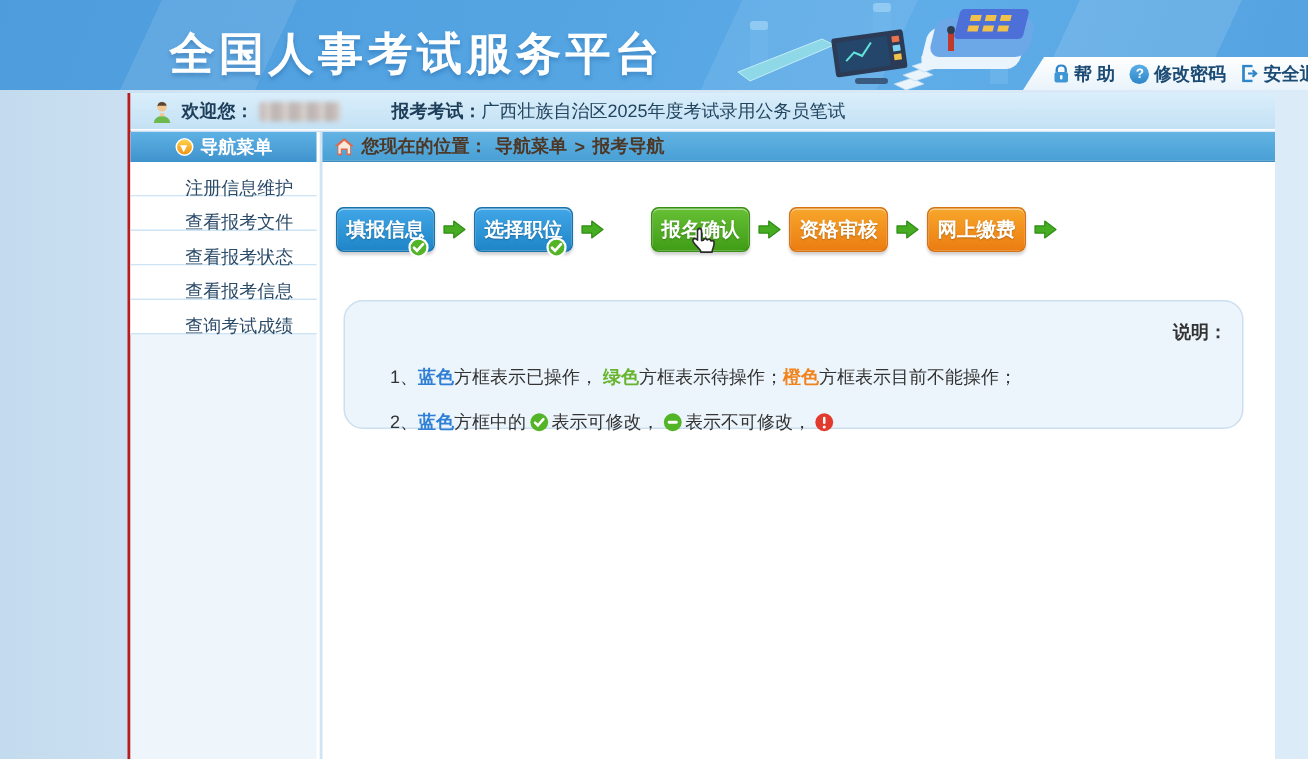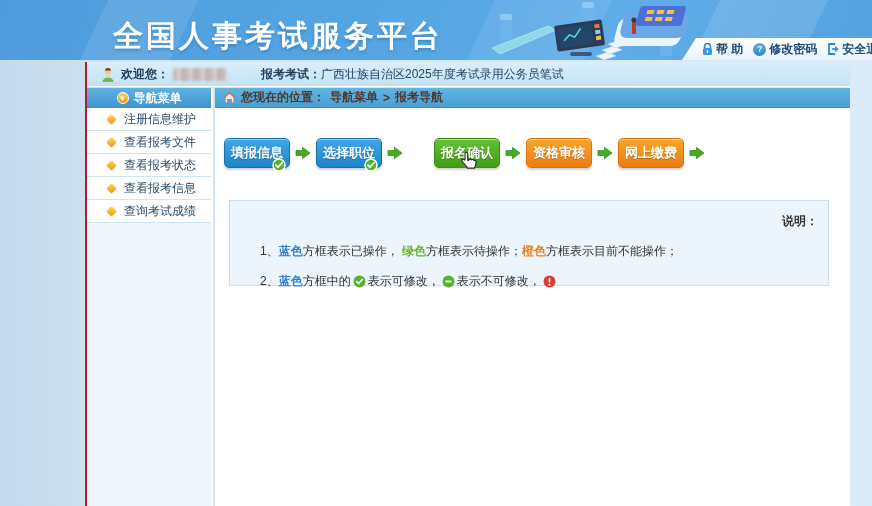--- a/index.html
+++ b/index.html
@@ -51,21 +51,21 @@
   .sidebar { position:absolute; left:0; top:26px; width:126px; height:418px;
     background:#eef5fb; border-right:2px solid #ffffff; }
   .sidebar-header { height:20px; background:linear-gradient(#5eb1e3,#3f93cd);
     display:flex; align-items:center; justify-content:center; gap:5px;
     color:#fff; font-size:12px; font-weight:bold; }
   .nav-circle { width:12px; height:12px; border-radius:50%;
     background:linear-gradient(#ffd24a,#ef9413); color:#fff; font-size:8px;
     display:flex; align-items:center; justify-content:center; border:1px solid #fff; }
   .menu-item { height:23px; background:#fff; border-bottom:1px solid #cde4f4;
     display:flex; align-items:center; padding-left:21px; gap:9px;
-    font-size:12px; color:#2a4a68; cursor:pointer; }
+    font-size:12px; color:#2a4a68; cursor:pointer;flex-direction:column; }
   .bullet { width:7px; height:7px; transform:rotate(45deg); border-radius:1px;
     background:linear-gradient(135deg,#ffd84f,#ef9413); box-shadow:0 0 1px #c87c0a; }
 
   
   .breadcrumb { position:absolute; left:128px; top:26px; width:635px; height:20px;
     background:linear-gradient(#63b3e3,#48a0d5); border-bottom:1px solid #3e8ec2;
     display:flex; align-items:center; gap:5px; padding-left:8px;
     font-size:12px; font-weight:bold; color:#4d3828; }
   .crumb { color:#4d3828; }
 
@@ -80,21 +80,21 @@
     box-shadow:inset 0 1px 0 rgba(255,255,255,.45), 0 2px 2px rgba(0,0,0,.18); }
   .step.blue   { background:linear-gradient(#41a6e7,#1e86c8); border:1px solid #1873ad; }
   .step.green  { background:linear-gradient(#67c035,#3f9d16); border:1px solid #389012;margin-left:26px; }
   .step.orange { background:linear-gradient(#f7a62b,#ec7d11); border:1px solid #d9720e; }
   .step .badge { position:absolute; right:3px; bottom:-5px; }
   .flow-arrow { margin:0 5px; display:flex; }
   .cursor-hand { position:absolute; left:24px; top:11px; z-index:6; }
 
   
   .note-box { position:absolute; left:14px; top:92px; width:600px; height:86px;
-    background:#edf5fc; border:1px solid #cbdff0; border-radius:0;
+    background:#edf5fc; border:1px solid #cbdff0; border-radius:13px;
     padding:12px 10px 0 30px; font-size:12px; color:#333; }
   .note-title { font-weight:bold; color:#333; }
   .note-line { margin-top:13px; display:flex; align-items:center; flex-wrap:nowrap; white-space:nowrap; }
   .w-blue { color:#2e7fd5; font-weight:bold; }
   .w-green { color:#67b52e; font-weight:bold; }
   .w-orange { color:#f0831c; font-weight:bold; }
   .inline-ico { margin:0 2px; display:inline-flex; vertical-align:middle; }
 </style>
 </head>
 <body>

